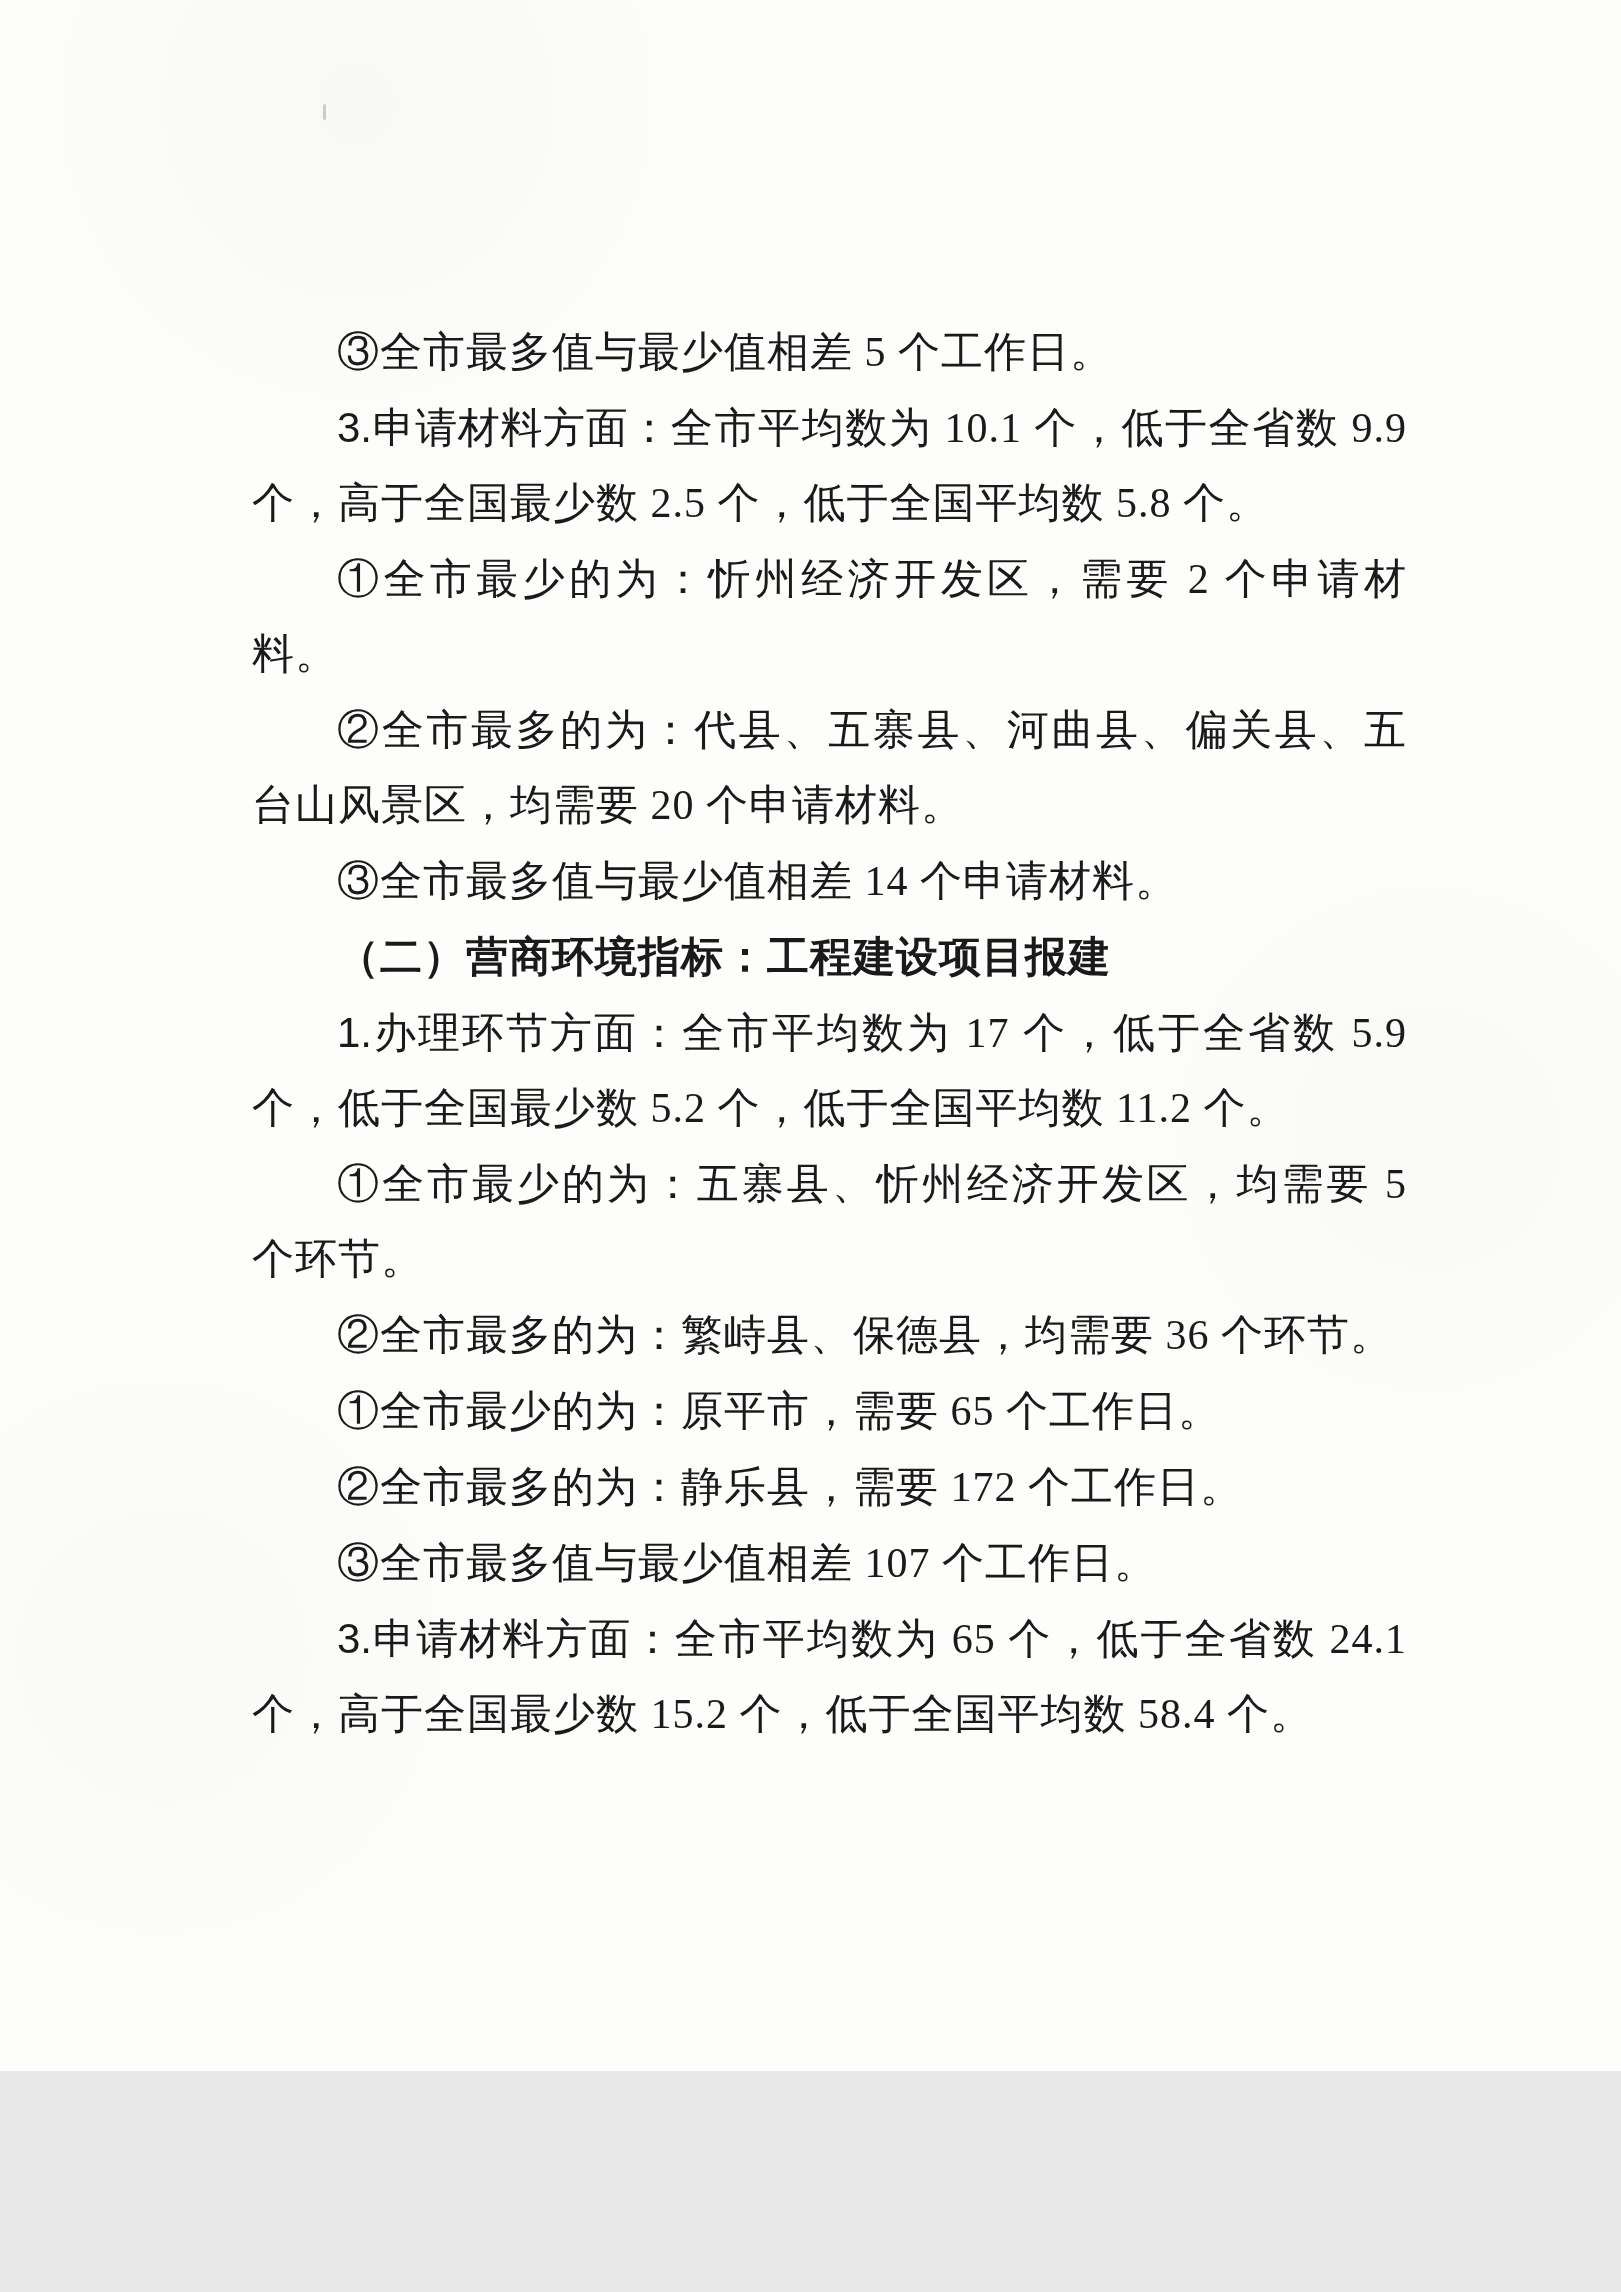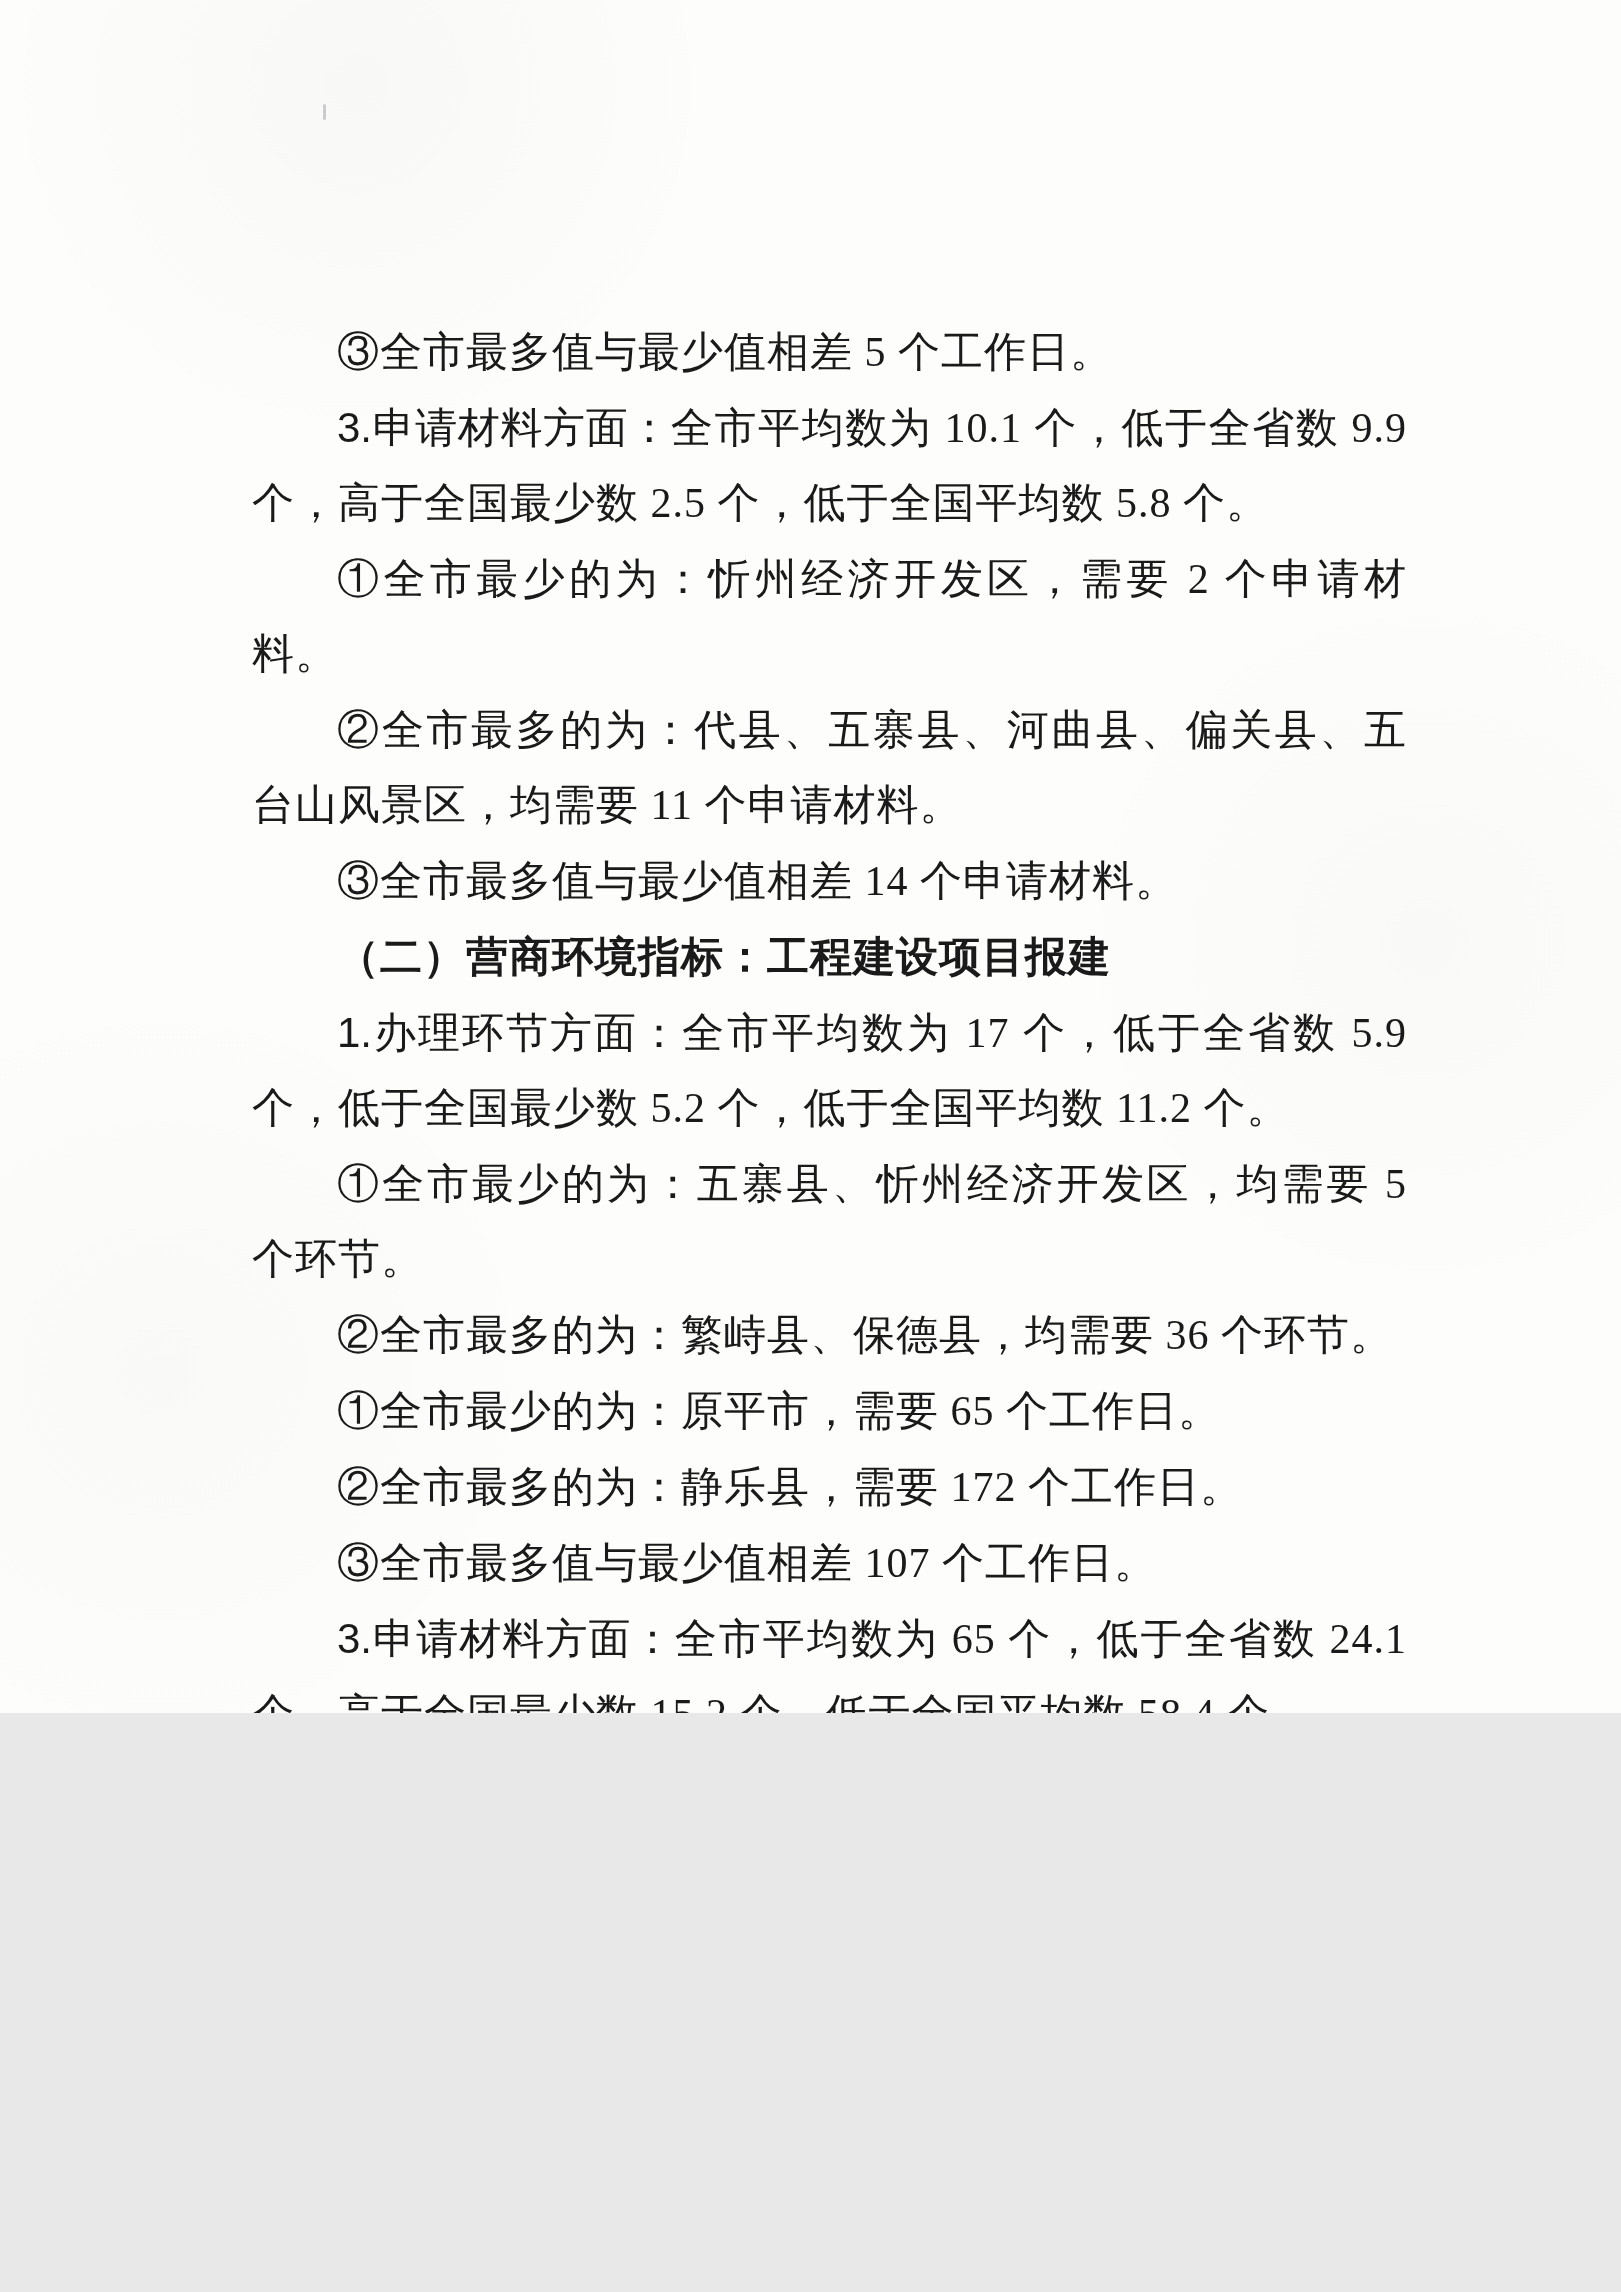--- a/index.html
+++ b/index.html
@@ -3,21 +3,21 @@
 <meta charset="utf-8">
 <style>
   html, body {
     margin: 0;
     padding: 0;
     background: #e8e8e8;
   }
   .page {
     position: relative;
     width: 1621px;
-    height: 1713px;
+    height: 2071px;
     margin: 0 auto;
     background: #fdfdfb;
     overflow: hidden;
     font-family: "Liberation Serif", "DejaVu Serif", serif;
     color: #1a1a1a;
   }
   
   .page::before {
     content: "";
     position: absolute;
@@ -87,21 +87,21 @@
   <span class="speckle-a"></span>
 
   <div class="content">
 
     <p class="para"><b class="lead"></b><span>③全市最多值与最少值相差 5 个工作日。</span></p>
 
     <p class="para"><b class="lead">3.申请材料方面：</b><span>全市平均数为 10.1 个，低于全省数 9.9 个，高于全国最少数 2.5 个，低于全国平均数 5.8 个。</span></p>
 
     <p class="para"><b class="lead"></b><span>①全市最少的为：忻州经济开发区，需要 2 个申请材料。</span></p>
 
-    <p class="para"><b class="lead"></b><span>②全市最多的为：代县、五寨县、河曲县、偏关县、五台山风景区，均需要 11 个申请材料。</span></p>
+    <p class="para"><b class="lead"></b><span>②全市最多的为：代县、五寨县、河曲县、偏关县、五台山风景区，均需要 20 个申请材料。</span></p>
 
     <p class="para"><b class="lead"></b><span>③全市最多值与最少值相差 14 个申请材料。</span></p>
 
     <p class="para heading"><b class="lead"></b><span>（二）营商环境指标：工程建设项目报建</span></p>
 
     <p class="para"><b class="lead">1.办理环节方面：</b><span>全市平均数为 17 个，低于全省数 5.9 个，低于全国最少数 5.2 个，低于全国平均数 11.2 个。</span></p>
 
     <p class="para"><b class="lead"></b><span>①全市最少的为：五寨县、忻州经济开发区，均需要 5 个环节。</span></p>
 
     <p class="para"><b class="lead"></b><span>②全市最多的为：繁峙县、保德县，均需要 36 个环节。</span></p>

